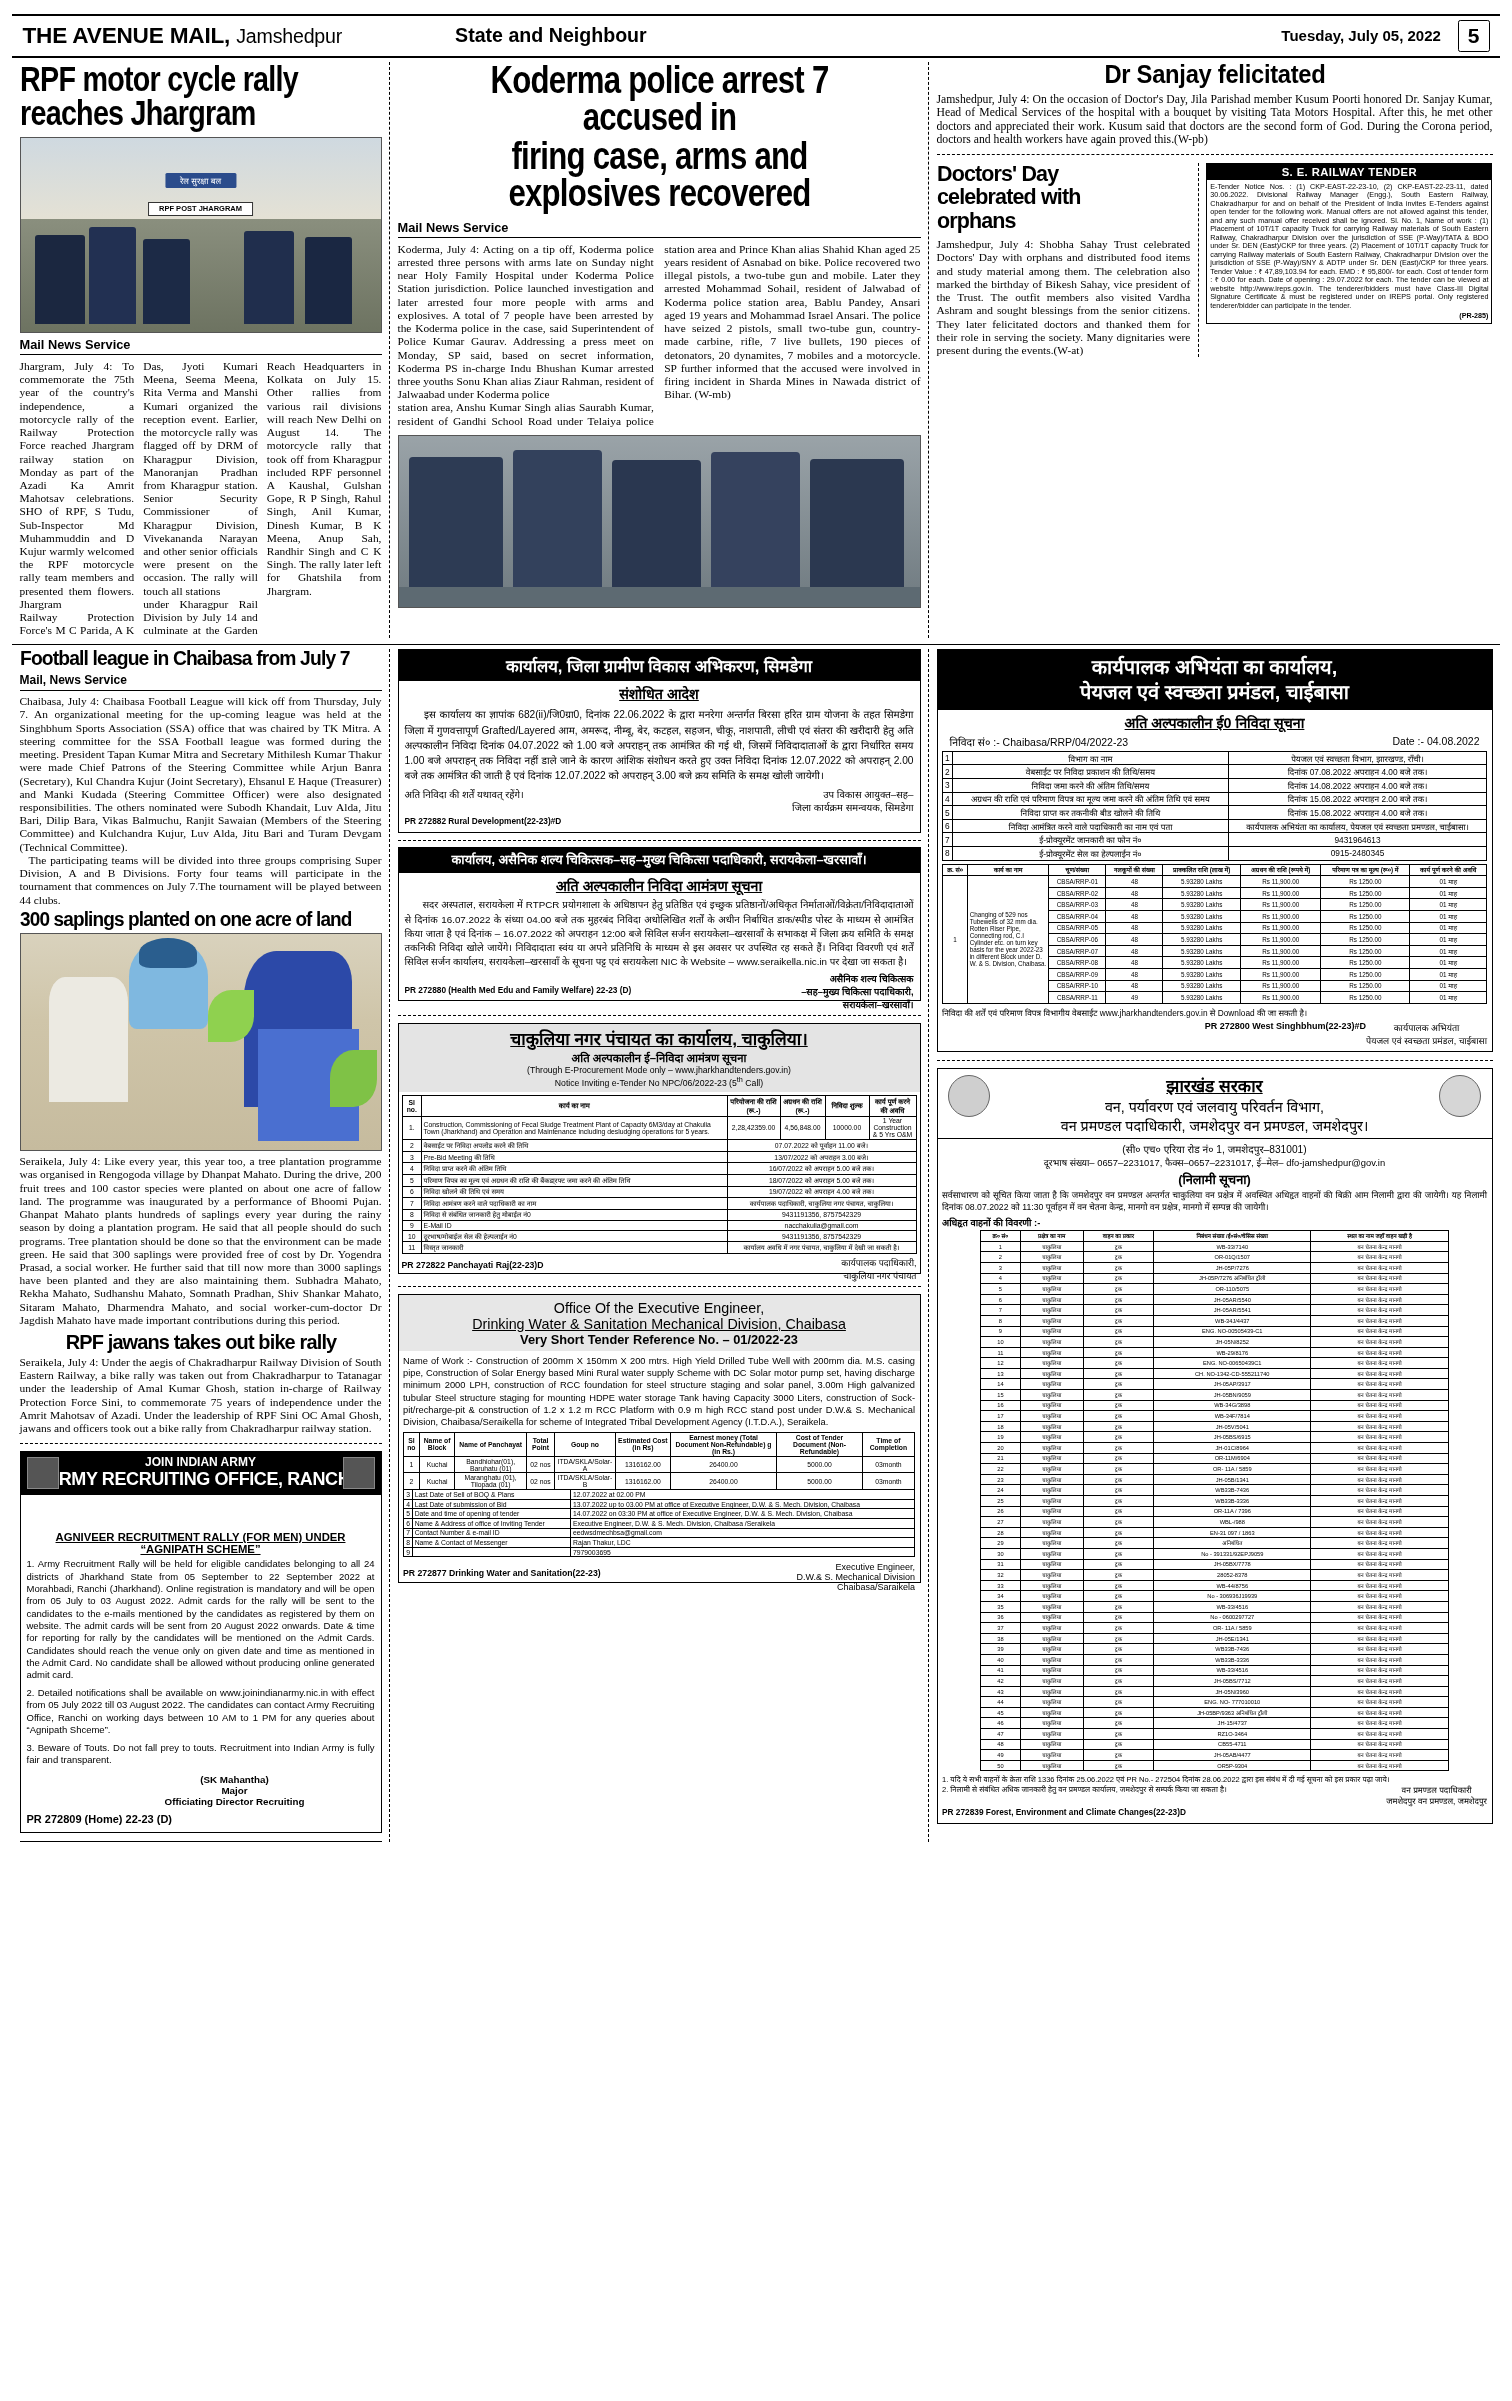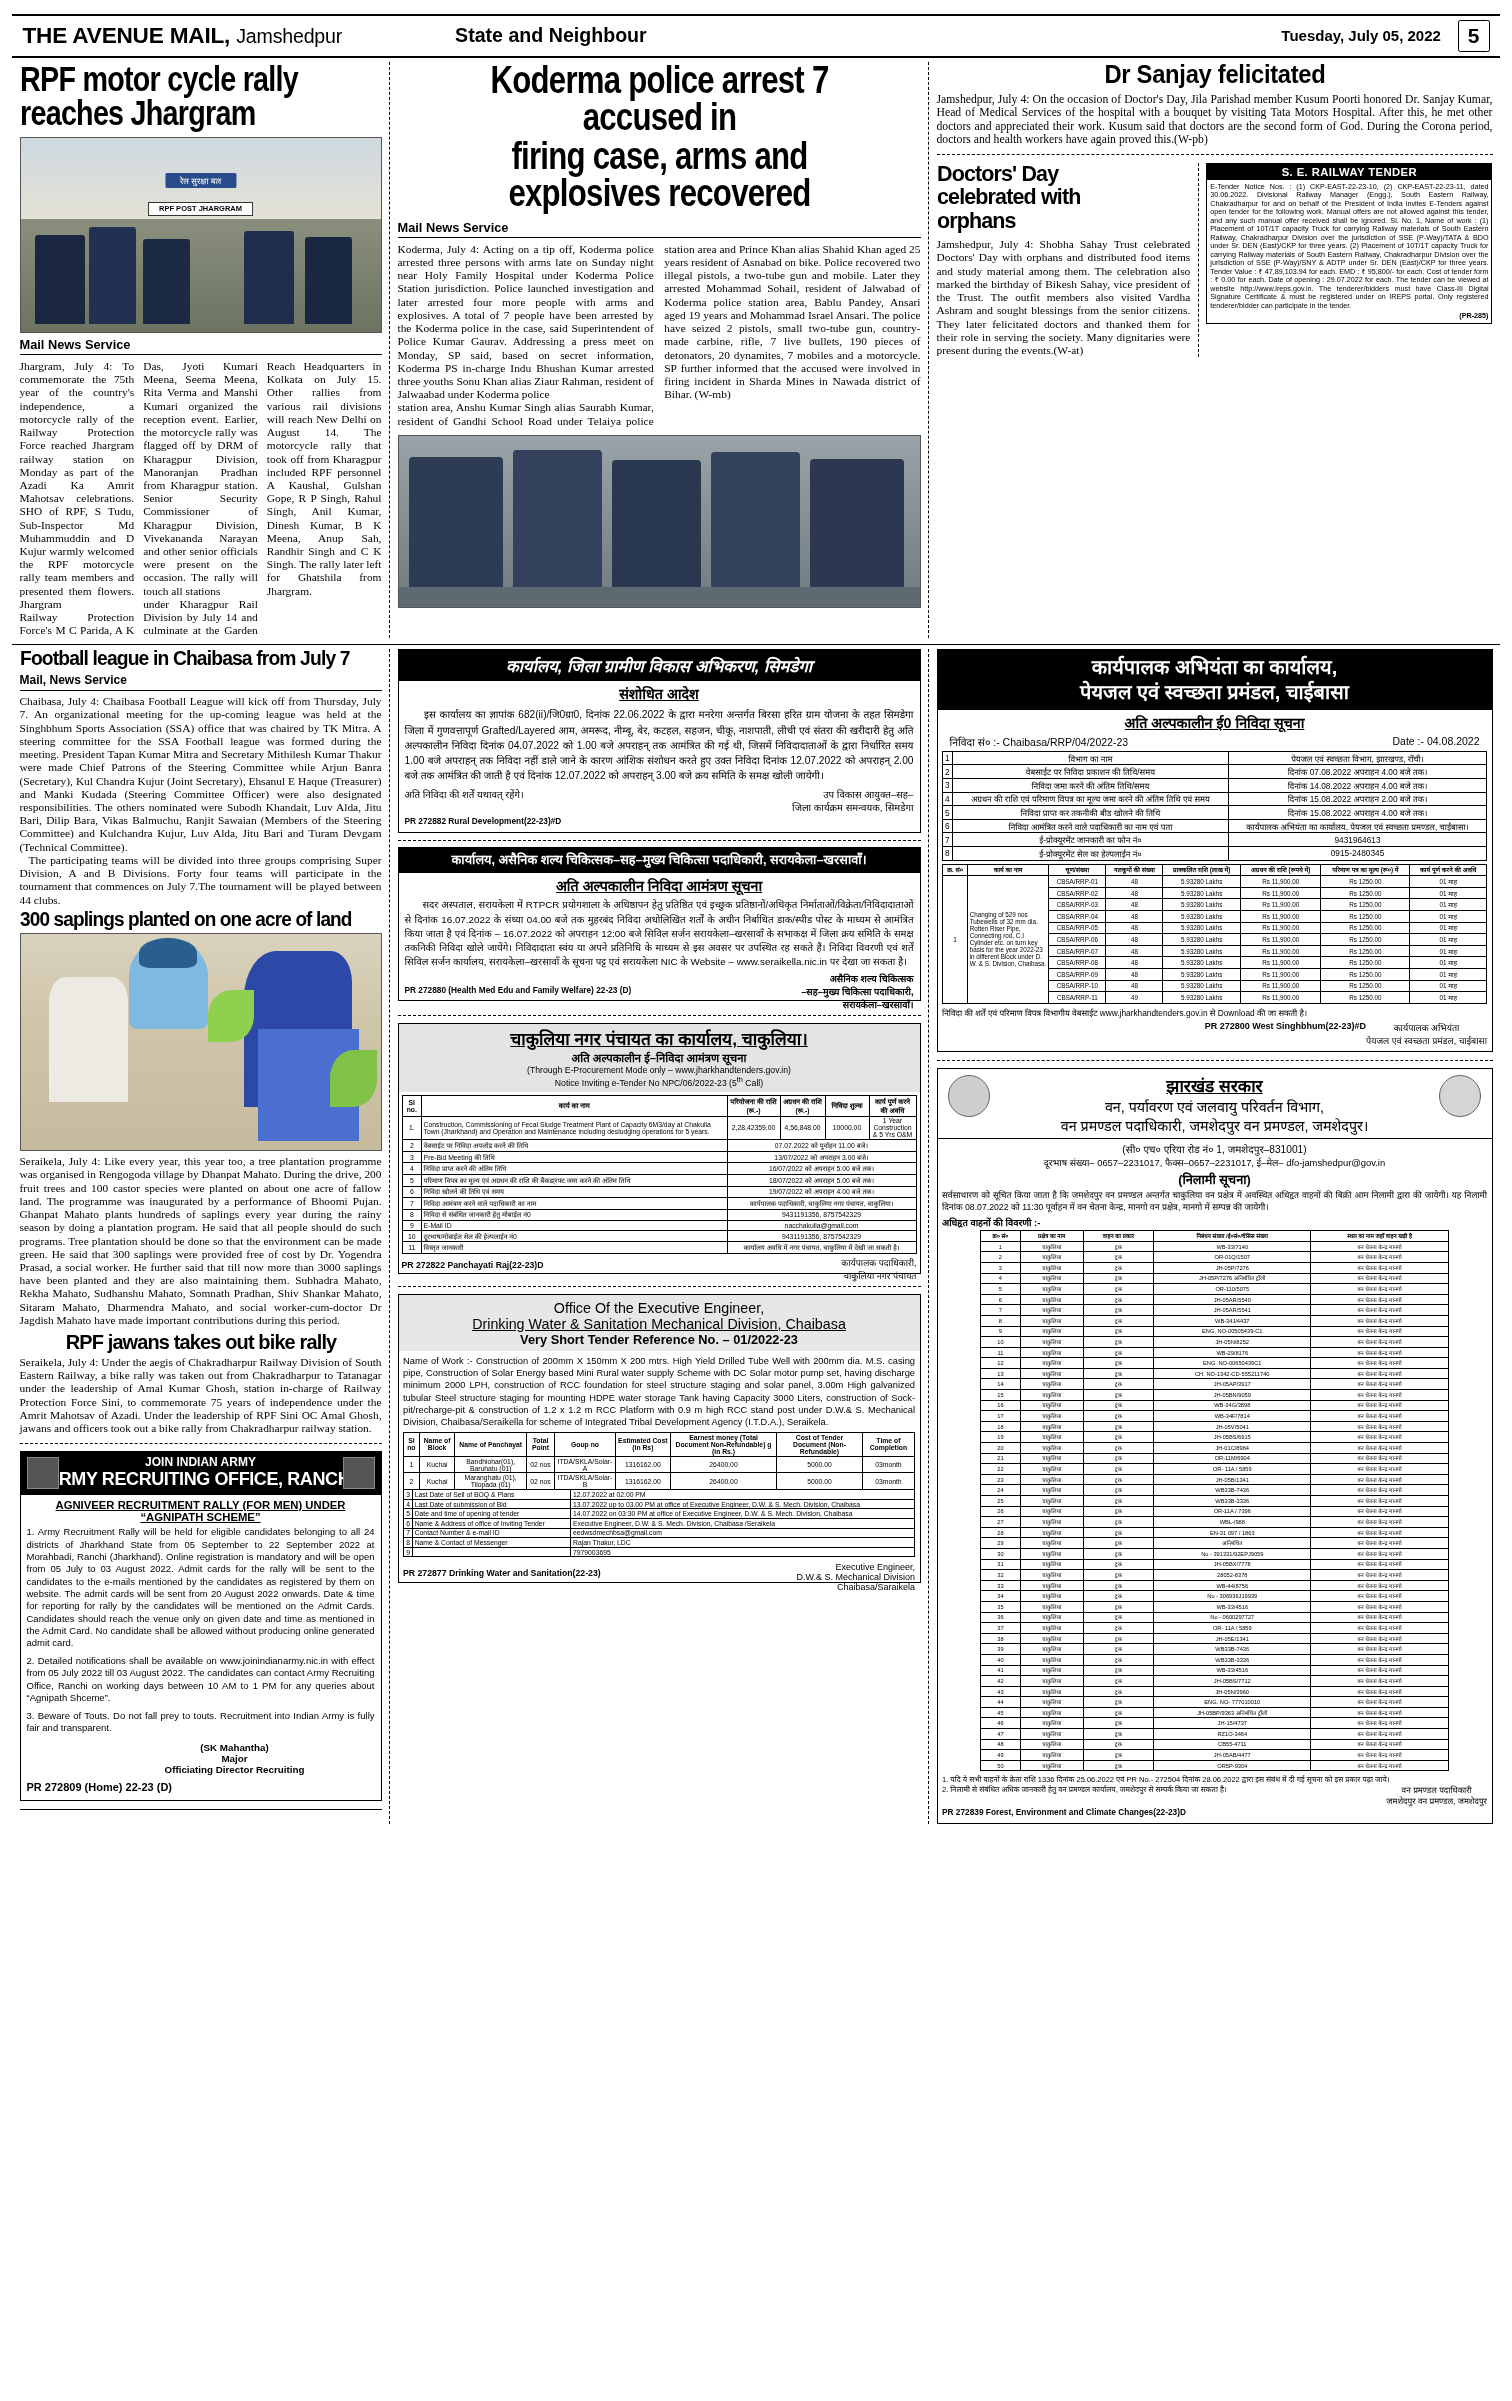--- a/index.html
+++ b/index.html
@@ -185,41 +185,41 @@
 
       <div class="dashh" style="margin:7.5px 0;"></div>
 
       <div class="adbox" style="border-width:1.5px;">
         <div style="background:#000;color:#fff;text-align:center;padding:3px 0 4.5px 0;position:relative;">
           <div style="position:absolute;left:6px;top:4.5px;width:32px;height:32px;background:#555;border:1.5px solid #888;"></div>
           <div style="position:absolute;right:6px;top:4.5px;width:32px;height:32px;background:#555;border:1.5px solid #888;"></div>
           <div style="font-family:'Liberation Sans',sans-serif;font-weight:bold;font-size:12px;">JOIN INDIAN ARMY</div>
           <div style="font-family:'Liberation Sans',sans-serif;font-weight:bold;font-size:18px;letter-spacing:-0.4px;">ARMY RECRUITING OFFICE, RANCHI</div>
         </div>
-        <div style="padding:3.8px 6px 6px 6px;">
+        <div style="padding:3.8px 6px 6px 6px;margin-top:32px;">
           <div class="c u" style="font-family:'Liberation Sans',sans-serif;font-weight:bold;font-size:11.3px;">AGNIVEER RECRUITMENT RALLY (FOR MEN) UNDER</div>
           <div class="c u" style="font-family:'Liberation Sans',sans-serif;font-weight:bold;font-size:11.3px;margin-bottom:3.8px;">“AGNIPATH SCHEME”</div>
           <div class="tiny2" style="text-align:justify;font-size:9.5px;line-height:1.3;">1.        Army Recruitment Rally will be held for eligible candidates belonging to all 24 districts of Jharkhand State from 05 September to 22 September 2022 at Morahbadi, Ranchi (Jharkhand). Online registration is mandatory and will be open from 05 July to 03 August 2022. Admit cards for the rally will be sent to the candidates to the e-mails mentioned by the candidates as registered by them on website. The admit cards will be sent from 20 August 2022 onwards. Date &amp; time for reporting for rally by the candidates will be mentioned on the Admit Cards. Candidates should reach the venue only on given date and time as mentioned in the Admit Card. No candidate shall be allowed without producing online generated admit card.</div>
           <div class="tiny2" style="text-align:justify;font-size:9.5px;line-height:1.3;margin-top:5.3px;">2. Detailed notifications shall be available on www.joinindianarmy.nic.in with effect from 05 July 2022 till 03 August 2022. The candidates can contact Army Recruiting Office, Ranchi on working days between 10 AM to 1 PM for any queries about “Agnipath Shceme”.</div>
           <div class="tiny2" style="text-align:justify;font-size:9.5px;line-height:1.3;margin-top:5.3px;">3. Beware of Touts. Do not fall prey to touts. Recruitment into Indian Army is fully fair and transparent.</div>
           <div style="text-align:center;margin-top:7.5px;font-family:'Liberation Sans',sans-serif;font-weight:bold;font-size:9.8px;padding-left:68px;">
             <div>(SK Mahantha)</div>
             <div>Major</div>
             <div>Officiating Director Recruiting</div>
           </div>
           <div class="tiny2" style="margin-top:6px;font-weight:bold;font-size:11px;">PR 272809 (Home) 22-23 (D)</div>
         </div>
       </div>
       <div class="solidh" style="margin-top:7.5px;"></div>
     </div>
 
     <div class="col-b pad dashv">
 
       <div class="adbox">
-        <div class="adhead-black" style="font-size:16.6px;padding:3.8px 0;font-style:italic;">कार्यालय, जिला ग्रामीण विकास अभिकरण, सिमडेगा</div>
+        <div class="adhead-black" style="font-size:16.6px;padding:3.8px 0;">कार्यालय, जिला ग्रामीण विकास अभिकरण, सिमडेगा</div>
         <div style="padding:3.8px 6px 4.5px 6px;">
           <div class="c u hindi" style="font-weight:bold;font-size:14.3px;margin-bottom:3.8px;">संशोधित आदेश</div>
           <div class="hindi" style="font-size:10.2px;line-height:1.5;text-align:justify;text-indent:19.6px;">इस कार्यालय का ज्ञापांक 682(ii)/जि0ग्रा0, दिनांक 22.06.2022 के द्वारा मनरेगा अन्तर्गत बिरसा हरित ग्राम योजना के तहत सिमडेगा जिला में गुणवत्तापूर्ण Grafted/Layered आम, अमरूद, नीम्बू, बेर, कटहल, सहजन, चीकू, नाशपाती, लीची एवं संतरा की खरीदारी हेतु अति अल्पकालीन निविदा दिनांक 04.07.2022 को 1.00 बजे अपराहन् तक आमंत्रित की गई थी, जिसमें निविदादाताओं के द्वारा निर्धारित समय 1.00 बजे अपराहन् तक निविदा नहीं डाले जाने के कारण आंशिक संशोधन करते हुए उक्त निविदा दिनांक 12.07.2022 को अपराहन् 2.00 बजे तक आमंत्रित की जाती है एवं दिनांक 12.07.2022 को अपराहन् 3.00 बजे क्रय समिति के समक्ष खोली जायेगी।</div>
           <div class="hindi" style="font-size:9.8px;margin-top:4.5px;display:flex;justify-content:space-between;">
             <span>अति निविदा की शर्तें यथावत् रहेंगे।</span>
             <span style="text-align:center;">
               <span>उप विकास आयुक्त–सह–</span>
             </span>
           </div>
           <div class="hindi" style="font-size:9.8px;text-align:right;">जिला कार्यक्रम समन्वयक, सिमडेगा</div>

